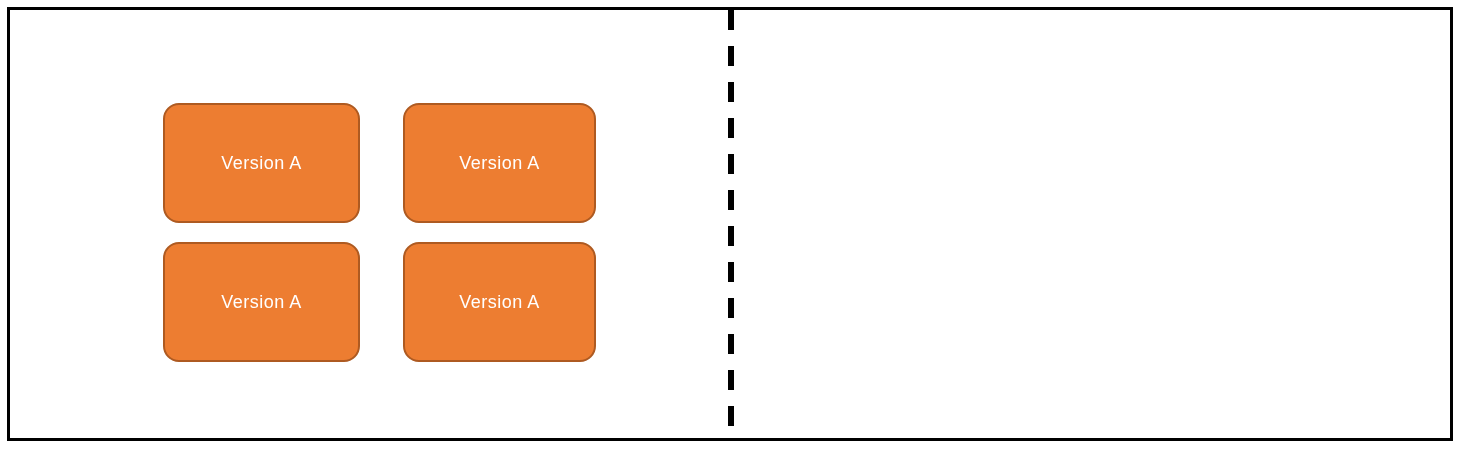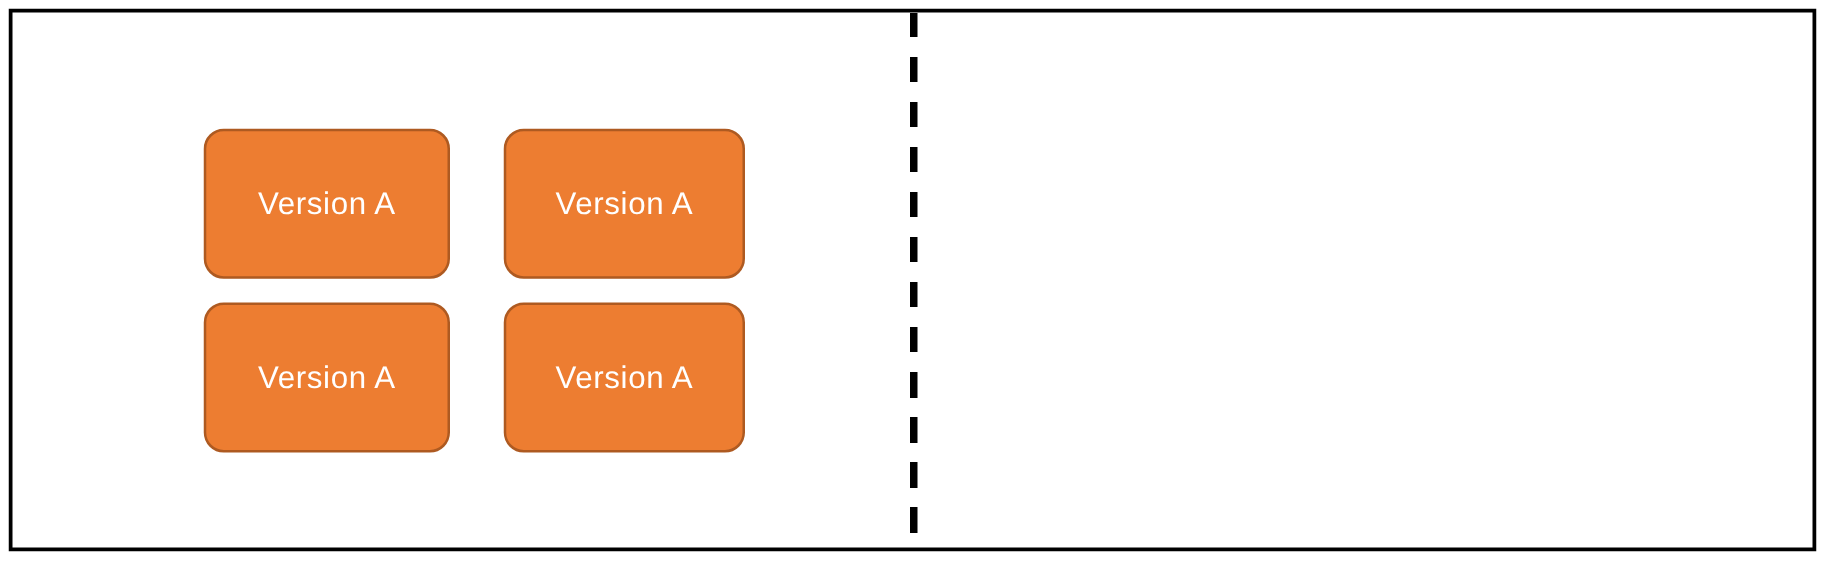--- a/index.html
+++ b/index.html
@@ -42,21 +42,21 @@
   .shape {
     position: absolute;
     box-sizing: border-box;
     background: var(--box-fill, #ED7D31);
     border: 2px solid var(--box-border, #AE5A21);
     border-radius: 16px;
     display: flex;
     align-items: center;
     justify-content: center;
     color: var(--box-text, #ffffff);
-    font-size: 25px;
+    font-size: 18px;
     line-height: 1;
     letter-spacing: 0.5px;
   }
   
   .shape.b1 { left: 153px; top:  93px; width: 197px; height: 120px; }
   .shape.b2 { left: 393px; top:  93px; width: 193px; height: 120px; }
   .shape.b3 { left: 153px; top: 232px; width: 197px; height: 120px; }
   .shape.b4 { left: 393px; top: 232px; width: 193px; height: 120px; }
 </style>
 </head>

